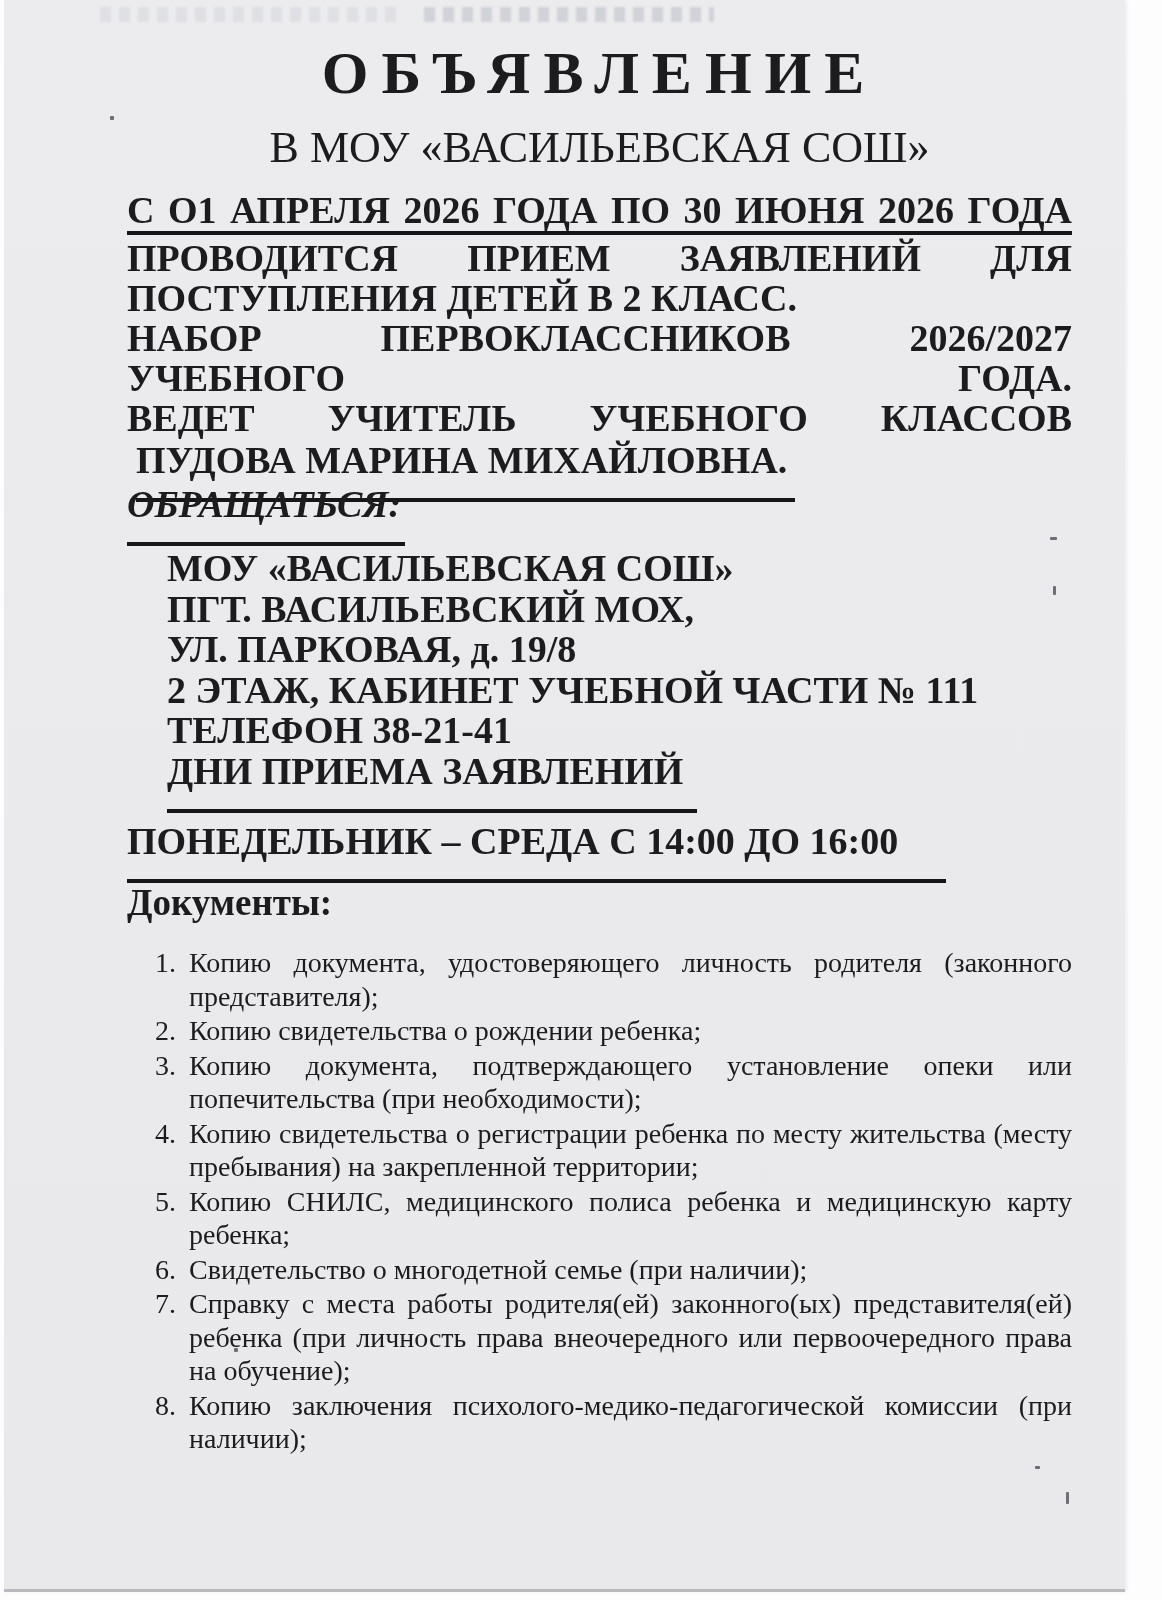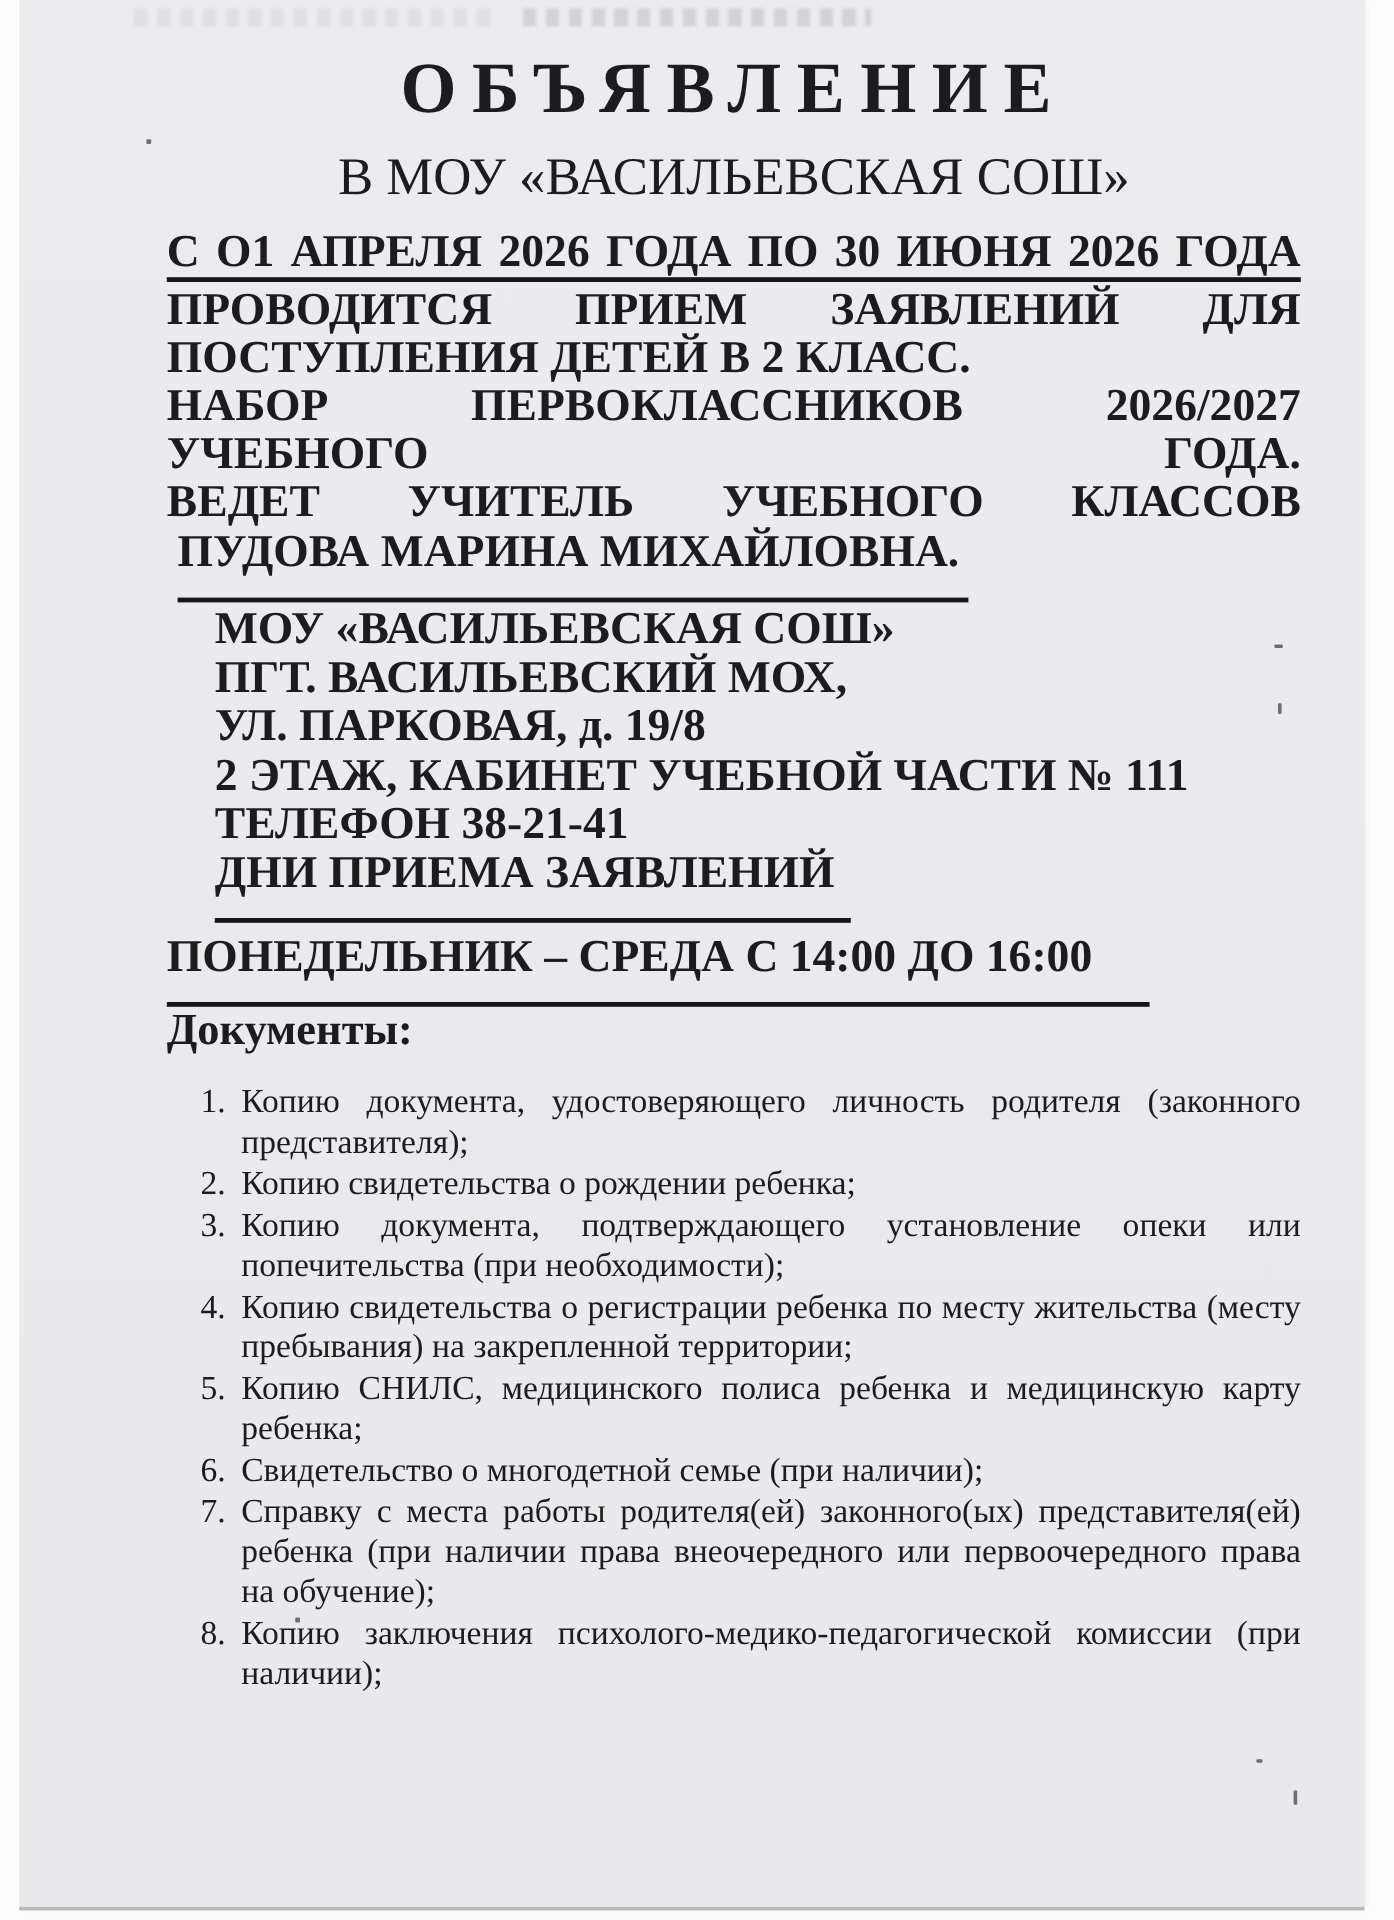--- a/index.html
+++ b/index.html
@@ -10,21 +10,21 @@
     width: 1162px;
     height: 1600px;
     position: relative;
     background: #fdfdfe;
     overflow: hidden;
     font-family: "Liberation Serif", serif;
     color: #1c1c1e;
   }
   .paper {
     position: absolute;
-    left: 16px;
+    left: 4px;
     top: 0;
     width: 1121px;
     height: 1589px;
     background: linear-gradient(180deg, #ecebee 0%, #eaeaed 55%, #e9e9ec 100%);
     border-bottom: 3px solid #b9b9bd;
     box-shadow: 2px 0 4px rgba(0,0,0,0.07);
   }
   
   .bleed {
     position: absolute;
@@ -152,20 +152,23 @@
     <div class="subtitle">В МОУ «ВАСИЛЬЕВСКАЯ СОШ»</div>
 
     <div class="bold-block">
       <div class="line jl u-block">С О1 АПРЕЛЯ 2026 ГОДА ПО 30 ИЮНЯ 2026 ГОДА</div>
       <div class="line jl">ПРОВОДИТСЯ ПРИЕМ ЗАЯВЛЕНИЙ ДЛЯ</div>
       <div class="line">ПОСТУПЛЕНИЯ ДЕТЕЙ В 2 КЛАСС.</div>
       <div class="line jl">НАБОР ПЕРВОКЛАССНИКОВ 2026/2027 УЧЕБНОГО ГОДА.</div>
       <div class="line jl">ВЕДЕТ УЧИТЕЛЬ УЧЕБНОГО КЛАССОВ</div>
       <div class="line teacher-line">
         <span class="u-span">ПУДОВА МАРИНА МИХАЙЛОВНА.</span>
+      </div>
+      <div class="line contact-line">
+        <span class="u-span">ОБРАЩАТЬСЯ:</span>
       </div>
     </div>
 
     <div class="address">
       <div class="line">МОУ «ВАСИЛЬЕВСКАЯ СОШ»</div>
       <div class="line">ПГТ. ВАСИЛЬЕВСКИЙ МОХ,</div>
       <div class="line">УЛ. ПАРКОВАЯ, д. 19/8</div>
       <div class="line">2 ЭТАЖ, КАБИНЕТ УЧЕБНОЙ ЧАСТИ № 111</div>
       <div class="line">ТЕЛЕФОН 38-21-41</div>
       <div class="line">
@@ -199,21 +202,21 @@
       <li>
         <span class="num">5.</span>
         <span>Копию СНИЛС, медицинского полиса ребенка и медицинскую карту ребенка;</span>
       </li>
       <li>
         <span class="num">6.</span>
         <span>Свидетельство о многодетной семье (при наличии);</span>
       </li>
       <li>
         <span class="num">7.</span>
-        <span>Справку с места работы родителя(ей) законного(ых) представителя(ей) ребенка (при наличии права внеочередного или первоочередного права на обучение);</span>
+        <span>Справку с места работы родителя(ей) законного(ых) представителя(ей) ребенка (при личность права внеочередного или первоочередного права на обучение);</span>
       </li>
       <li>
         <span class="num">8.</span>
         <span>Копию заключения психолого-медико-педагогической комиссии (при наличии);</span>
       </li>
     </ol>
 
   </div>
 </div>
 

